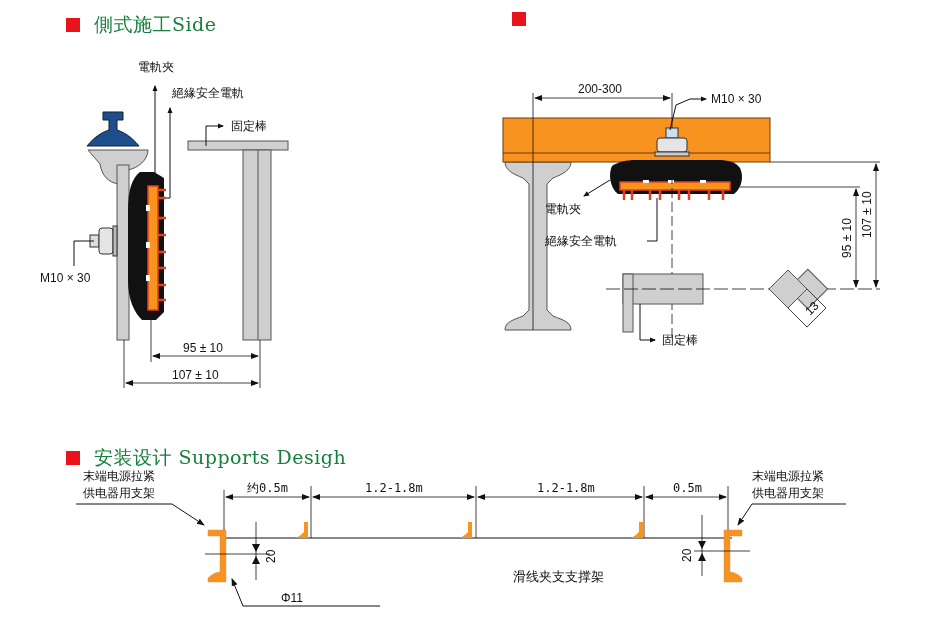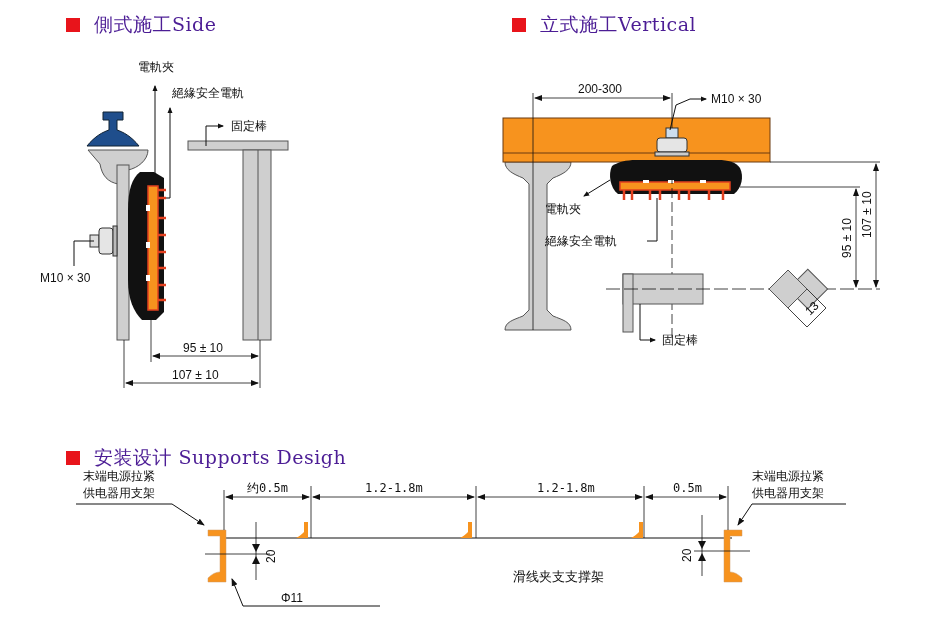--- a/index.html
+++ b/index.html
@@ -1,33 +1,32 @@
 <!DOCTYPE html>
 <html><head>
 <meta charset="utf-8">
 <style>
   html, body { margin:0; padding:0; background:#ffffff; }
   body { width:930px; height:621px; position:relative; overflow:hidden; font-family:"DejaVu Sans", sans-serif; }
-  .section-title { position:absolute; display:flex; align-items:center; font-family:"DejaVu Serif", serif; font-size:19px; color:#4c1d95; letter-spacing:0.5px; }
+  .section-title { position:absolute; display:flex; align-items:center; font-family:"DejaVu Serif", serif; font-size:19px; color:#15803d; letter-spacing:0.5px; }
   .section-title .sq { width:14px; height:14px; background:#e8141b; margin-right:14px; display:inline-block; }
   svg { position:absolute; left:0; top:0; }
   .lbl { font-family:"DejaVu Sans", sans-serif; font-size:12px; fill:#111; }
   .dim { font-family:"Liberation Sans", sans-serif; font-size:12px; fill:#111; }
   .mono { font-family:"DejaVu Sans Mono", monospace; font-size:12px; fill:#111; }
 </style>
 </head>
 <body>
 
 <div class="section-title" style="left:66px; top:12px;">
   <span class="sq"></span>
   <span>側式施工Side</span>
 </div>
 <div class="section-title" style="left:512px; top:12px;">
   <span class="sq"></span>
-  <span>立式施工Vertical</span>
 </div>
 <div class="section-title" style="left:66px; top:412px;margin-top:33px;">
   <span class="sq"></span>
   <span>安装设计 Supports Desigh</span>
 </div>
 
 <svg width="930" height="621" viewBox="0 0 930 621">
   <defs>
     <marker id="arr" markerWidth="8" markerHeight="8" refX="7" refY="4" orient="auto" markerUnits="userSpaceOnUse">
       <path d="M0,1 L8,4 L0,7 Z" fill="#111"></path>

